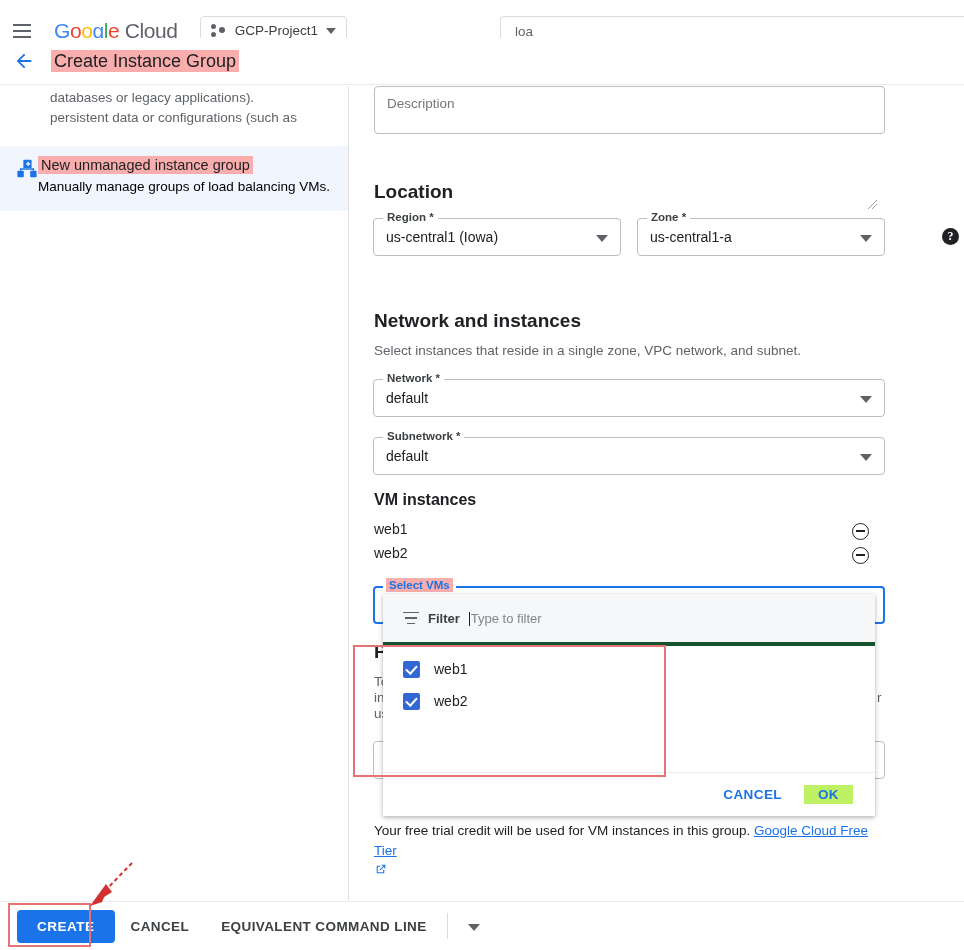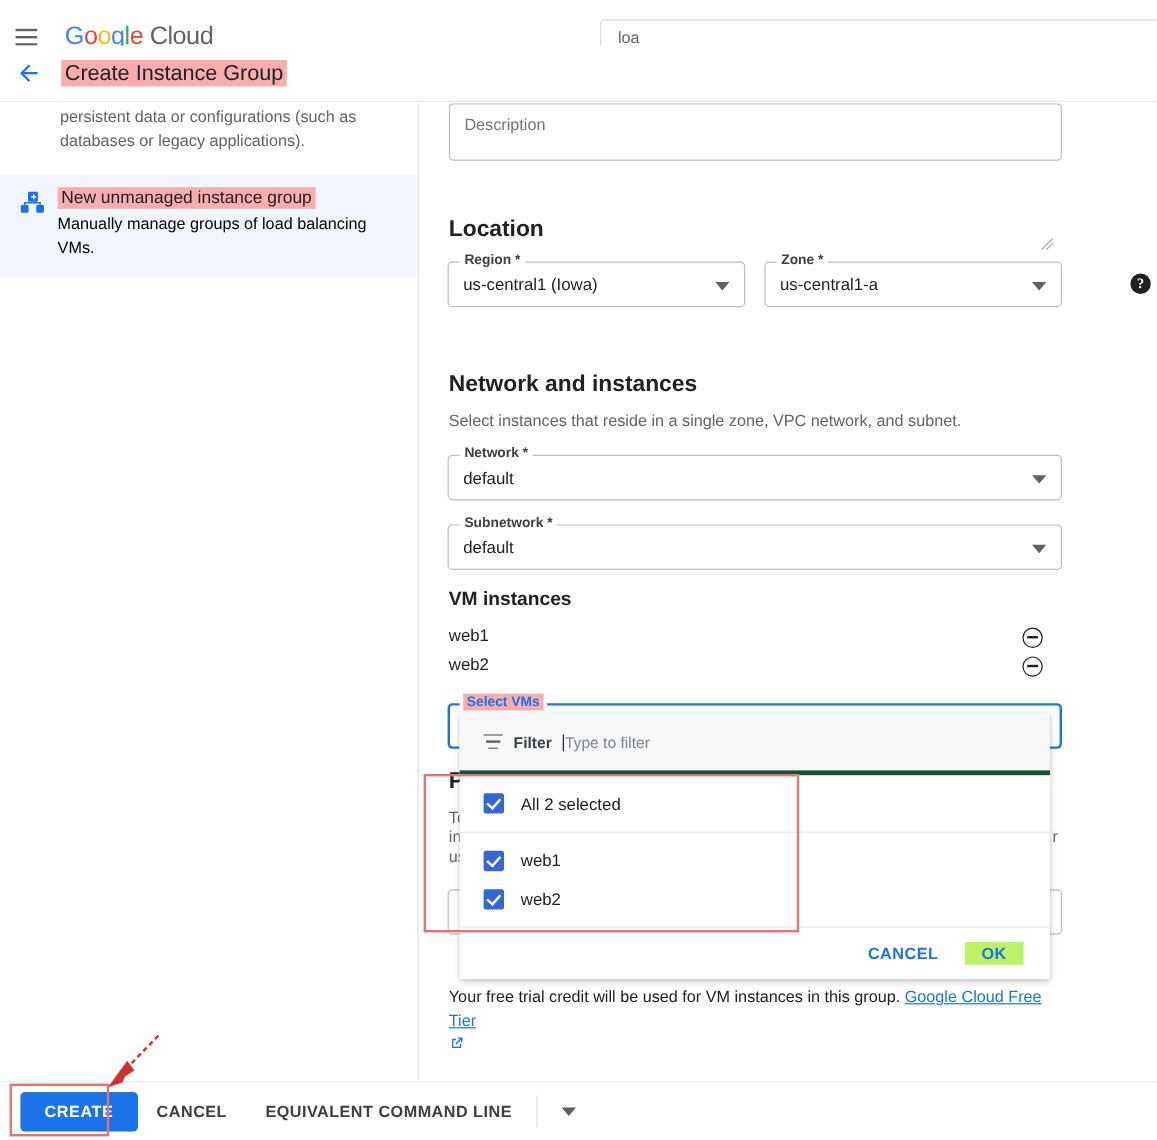--- a/index.html
+++ b/index.html
@@ -60,21 +60,21 @@
 
   
   .sidebar {
     position:absolute; left:0; top:86px; width:349px; height:814px;
     background:#fff; border-right:1px solid #e0e0e0; overflow:hidden;
   }
   .side-topblock { padding:2px 16px 0 50px; }
   .side-topblock p { margin:0; font-size:13.5px; line-height:20px; color:#5f6368; }
   .side-card {
     margin-top:18px; background:#f1f5fe; padding:10px 16px 14px 16px;
-    display:flex; gap:10px; cursor:pointer;
+    display:flex; cursor:pointer;
   }
   .ig-icon { width:22px; height:22px; flex:0 0 22px; margin-top:2px; }
   .side-card-body { flex:1; }
   .side-card-title { font-size:14.5px; color:#202124; display:inline-block; }
   .side-card-desc { font-size:13.5px; line-height:20px; color:#000000; margin-top:3px; }
 
   
   .main {
     position:absolute; left:350px; top:86px; width:614px; height:814px;
     background:#fff; overflow:hidden;
@@ -197,38 +197,47 @@
 
 <div class="topbar">
   <div class="hamburger">
     <i></i>
       <i></i>
       <i></i>
   </div>
   <div class="gc-logo">
     <span class="b">G</span><span class="r">o</span><span class="y">o</span><span class="b">g</span><span class="g">l</span><span class="r">e</span>&nbsp;<span class="cloud">Cloud</span>
   </div>
+  <div class="proj-chip">
+    <span class="dots">
+        <s></s>
+        <s></s>
+        <s></s>
+      </span>
+    <span class="proj-name">GCP-Project1</span>
+    <span class="caret"></span>
+  </div>
   <div class="search-wrap">
     <div class="search-box">loa</div>
   </div>
 </div>
 
 <div class="pagehead">
   <div class="backarrow">
     <svg width="22" height="22" viewBox="0 0 24 24">
         <path d="M20 11H7.8l5.6-5.6L12 4l-8 8 8 8 1.4-1.4L7.8 13H20z" fill="#1a73e8"></path>
       </svg>
   </div>
   <div class="page-title"><span class="hl">Create Instance Group</span></div>
 </div>
 
 <div class="sidebar">
   <div class="side-topblock">
+    <p>databases or legacy applications).</p>
     <p>persistent data or configurations (such as</p>
-    <p>databases or legacy applications).</p>
   </div>
   <div class="side-card">
     <span class="ig-icon">
       <svg width="22" height="22" viewBox="0 0 24 24">
         <rect x="8" y="2" width="9" height="9" rx="1" fill="#1a73e8"></rect>
         <path d="M12.6 4.2h1.3v1.6h1.6v1.3h-1.6v1.6h-1.3V7.1H11V5.8h1.6z" fill="#fff"></path>
         <rect x="1.5" y="14" width="7" height="7" rx="1" fill="#1a73e8"></rect>
         <rect x="15.5" y="14" width="7" height="7" rx="1" fill="#1a73e8"></rect>
         <path d="M5 14v-2h14v2" stroke="#1a73e8" stroke-width="1.4" fill="none"></path>
       </svg>
@@ -315,24 +324,20 @@
   <div class="pop-filter">
     <span class="filter-ico">
         <i></i>
         <i></i>
         <i></i>
       </span>
     <span class="filter-lab">Filter</span>
     <span class="filter-input"><span class="caretbar"></span><span>Type to filter</span></span>
   </div>
 
-  <div class="pop-row head">
-    <span class="cbx"></span>
-    <span>All 2 selected</span>
-  </div>
 
   <div id="popitems">
     <div class="pop-row item">
       <span class="cbx"></span>
       <span>web1</span>
     </div>
     <div class="pop-row item">
       <span class="cbx"></span>
       <span>web2</span>
     </div>

